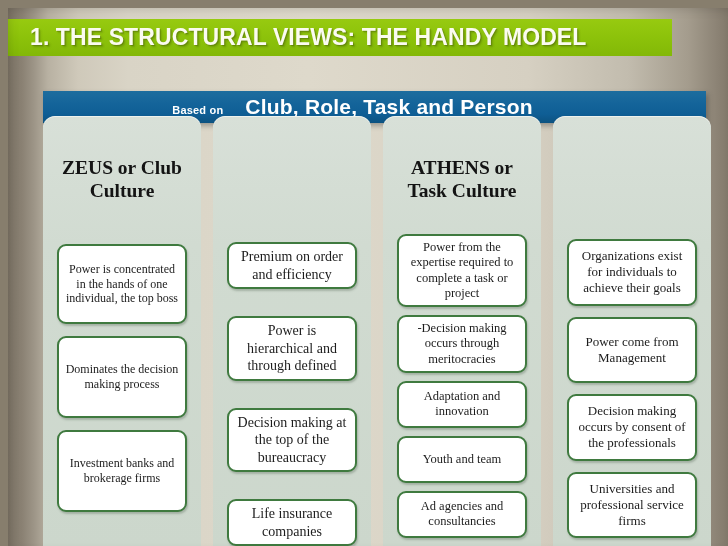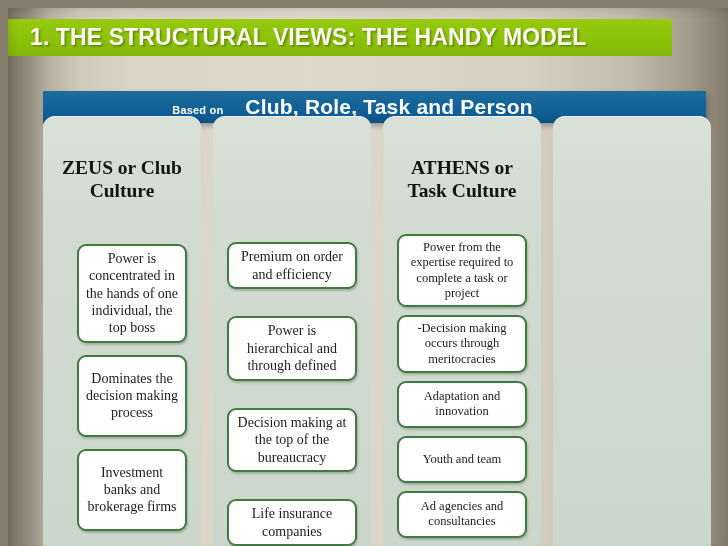--- a/index.html
+++ b/index.html
@@ -144,21 +144,21 @@
     text-align: center;
     display: flex;
     align-items: center;
     justify-content: center;
     box-shadow: 1px 2px 2px rgba(70,90,70,0.30);
     padding: 4px 5px;
   }
 
   
   .col-1 .boxes { height: 310px; gap: 12px; }
-  .col-1 .fact-box { font-size: 14px; line-height: 1.24; margin-left: 20px; }
+  .col-1 .fact-box { font-size: 12px; line-height: 1.24; }
   .col-1 .fact-box:nth-child(1) { flex: 0 0 80px; }
   .col-1 .fact-box:nth-child(2) { flex: 0 0 82px; }
   .col-1 .fact-box:nth-child(3) { flex: 0 0 82px; }
 
   .col-2 .boxes { height: 312px; gap: 27px; }
   .col-2 .fact-box { font-size: 14px; line-height: 1.25; flex: 1 1 0; }
 
   .col-3 .boxes { height: 320px; gap: 8px; }
   .col-3 .fact-box { font-size: 12.5px; line-height: 1.22; flex: 1 1 0; }
 
@@ -214,18 +214,24 @@
       <div class="boxes">
         <div class="fact-box">Power from the expertise required to complete a task or project</div>
         <div class="fact-box">-Decision making occurs through meritocracies</div>
         <div class="fact-box">Adaptation and innovation</div>
         <div class="fact-box">Youth and team</div>
         <div class="fact-box">Ad agencies and consultancies</div>
       </div>
     </div>
 
     <div class="column col-4">
+      <div class="boxes">
+        <div class="fact-box">Organizations exist for individuals to achieve their goals</div>
+        <div class="fact-box">Power come from Management</div>
+        <div class="fact-box">Decision making occurs by consent of the professionals</div>
+        <div class="fact-box">Universities and professional service firms</div>
+      </div>
     </div>
 
   </div>
 
   <div id="vignette"></div>
 </div>
 
 </body></html>

